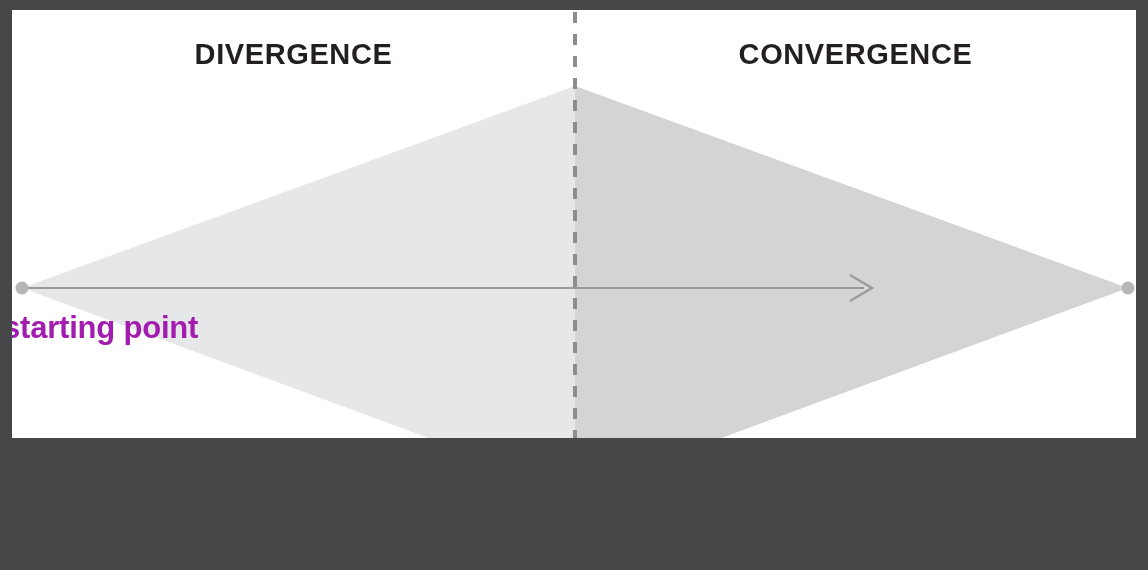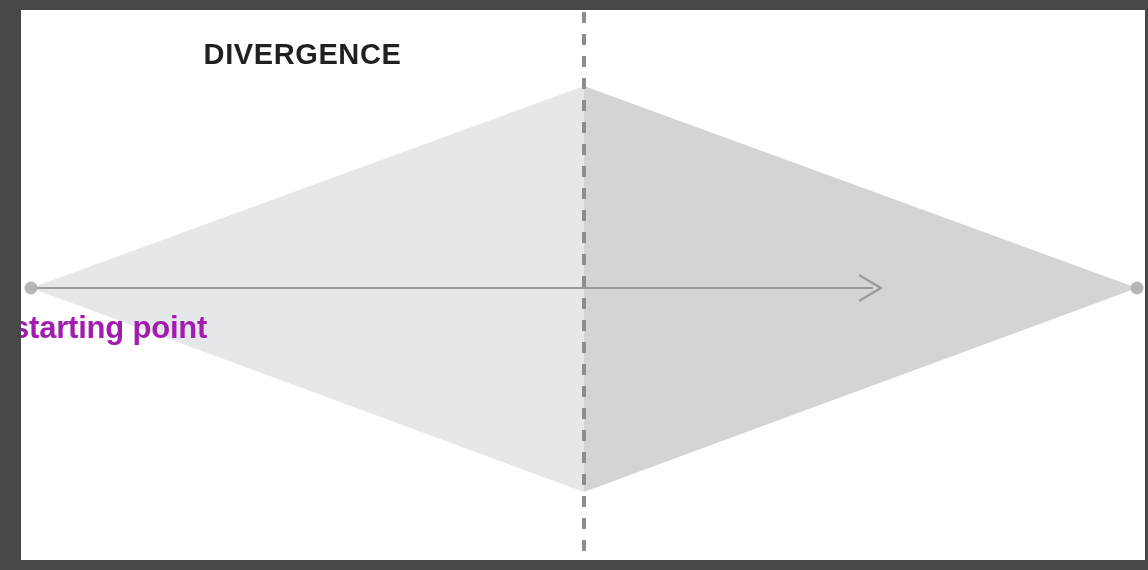--- a/index.html
+++ b/index.html
@@ -16,24 +16,24 @@
     position: relative;
     width: 1148px;
     height: 570px;
     overflow: hidden;
     background: #474749;
   }
 
   
   #page {
     position: absolute;
-    left: 21px;
+    left: 12px;
     top: 10px;
     width: 1124px;
-    height: 550px;
+    height: 428px;
     background: #ffffff;
     overflow: hidden;
   }
 
   
   #diagram-svg {
     position: absolute;
     left: -12px;
     top: -10px;
     width: 1148px;
@@ -100,18 +100,19 @@
 
       <line x1="22" y1="288" x2="864" y2="288" stroke="#9a9a9a" stroke-width="2.2" stroke-linecap="butt"></line>
       <polyline points="850,275 872,288 850,301" fill="none" stroke="#9a9a9a" stroke-width="2.2" stroke-linejoin="miter" stroke-linecap="butt"></polyline>
 
       <circle cx="22" cy="288" r="6.5" fill="#b5b5b7"></circle>
       <circle cx="1128" cy="288" r="6.5" fill="#b5b5b7"></circle>
     </svg>
 
     <div class="phase-title" id="title-divergence">DIVERGENCE</div>
 
+    <div class="phase-title" id="title-convergence">CONVERGENCE</div>
 
     <div class="endpoint-label" id="label-starting-point">starting point</div>
 
 
   </div>
 </div>
 
 </body></html>

